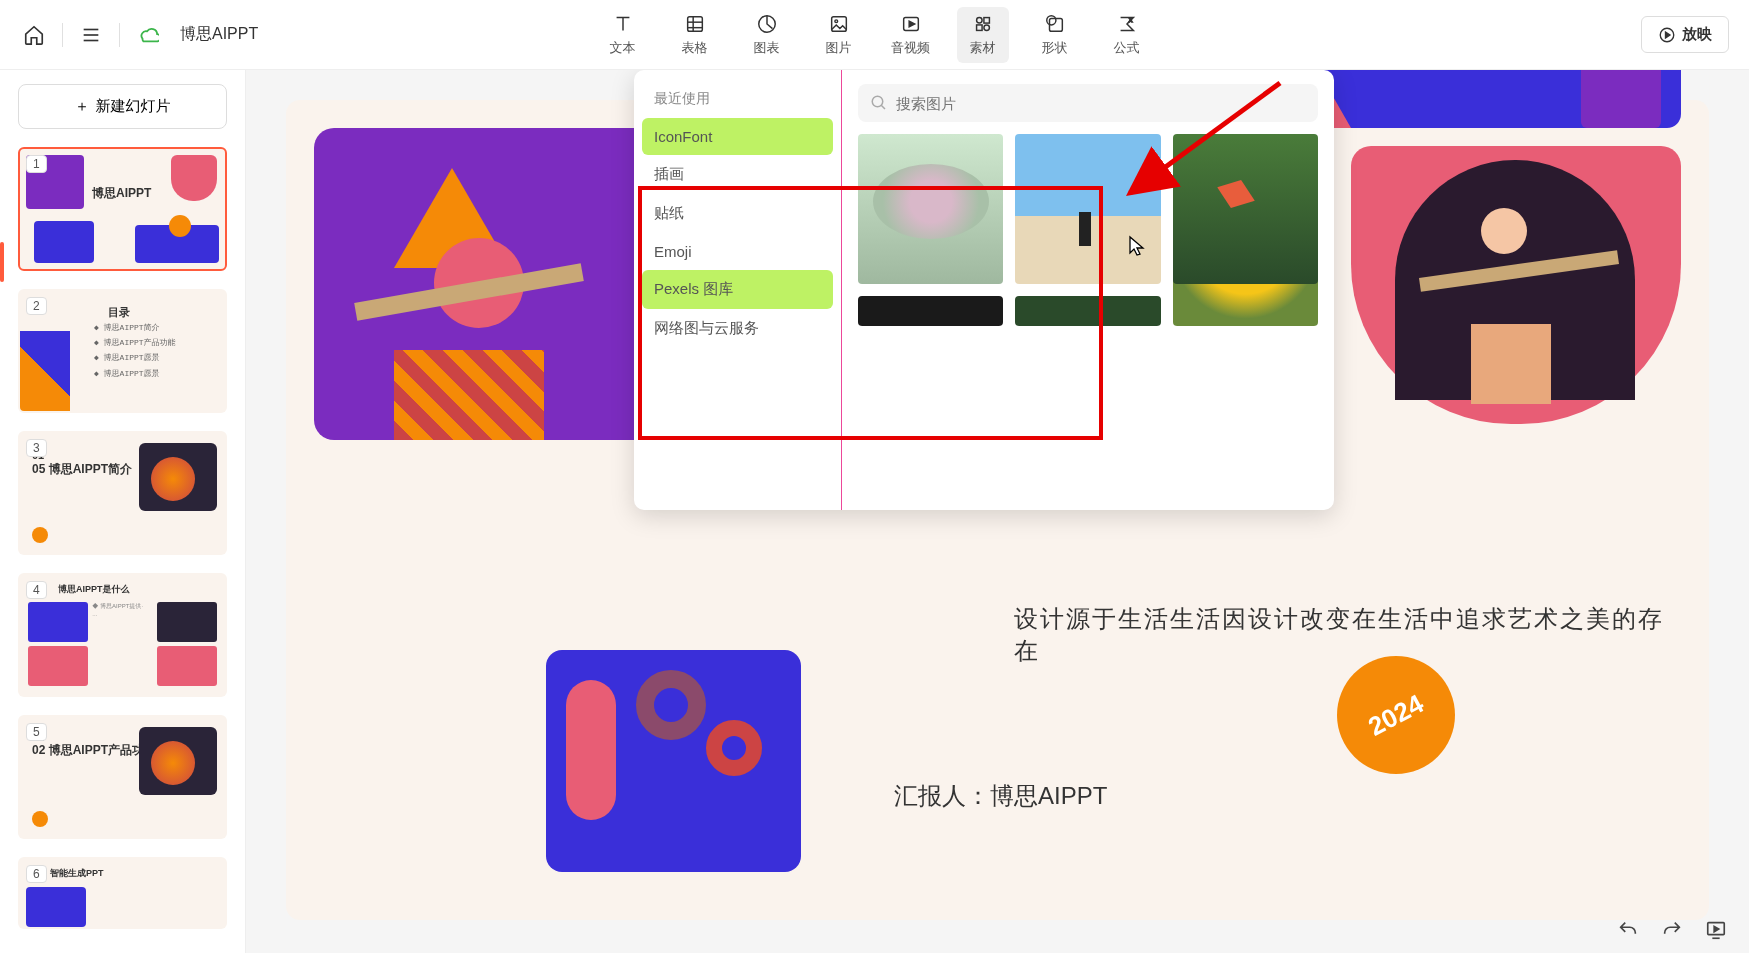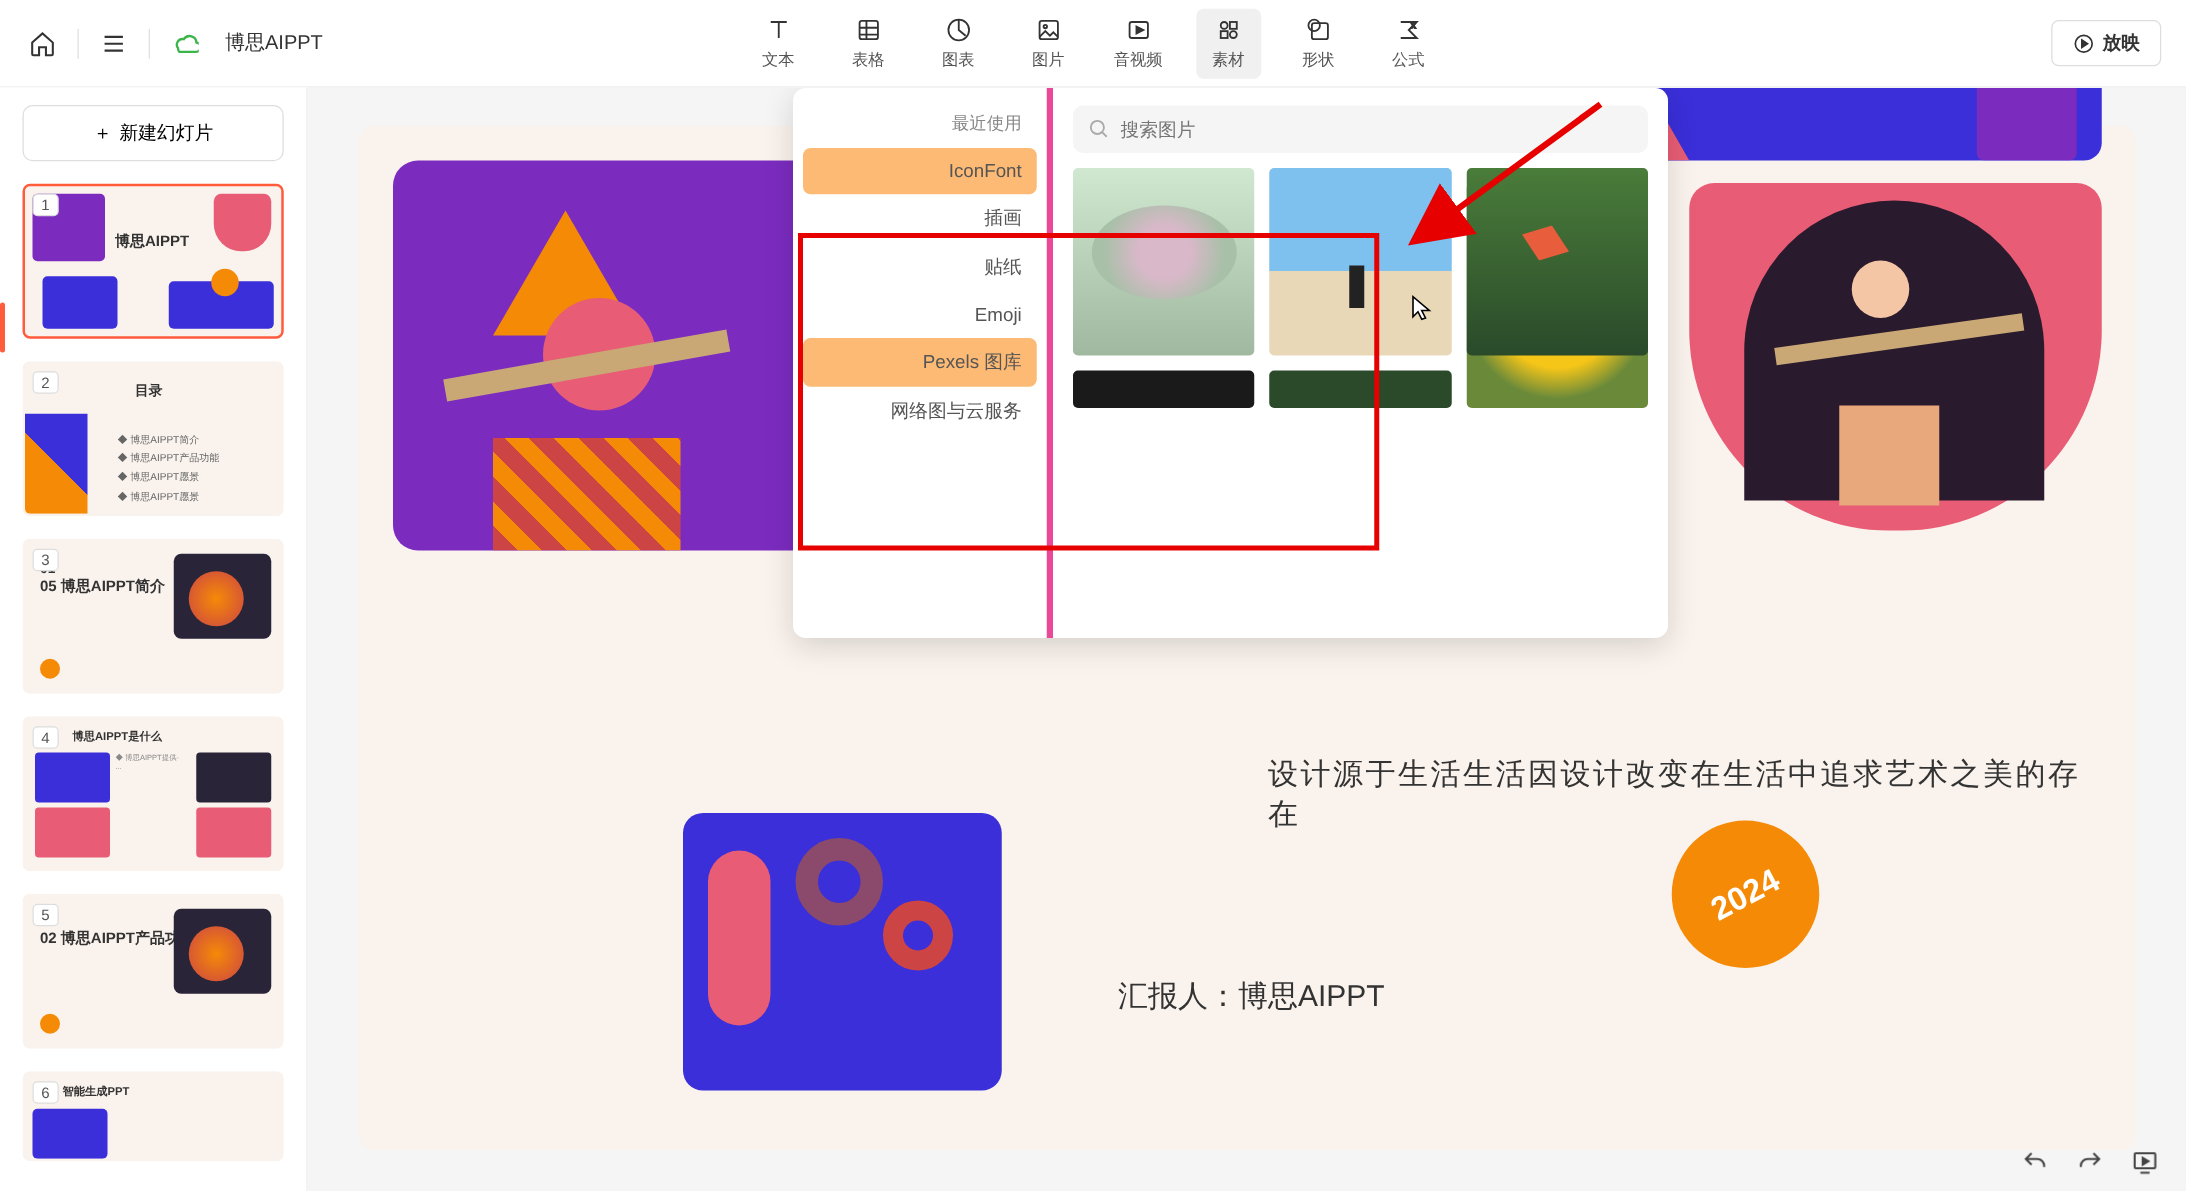--- a/index.html
+++ b/index.html
@@ -21,24 +21,24 @@
   .sidebar { width: 246px; background: #fff; border-right: 1px solid #eee; padding: 14px 18px; overflow-y: auto; position: relative; }
   .new-slide-btn { width: 100%; border: 1px solid #ddd; background: #fff; border-radius: 8px; padding: 12px; font-size: 15px; display: flex; align-items: center; justify-content: center; gap: 6px; cursor: pointer; margin-bottom: 18px; }
   .thumbs { display: flex; flex-direction: column; gap: 18px; }
   .thumb { position: relative; border: 2px solid transparent; border-radius: 6px; height: 124px; background: #faf3ed; overflow: hidden; cursor: pointer; }
   .thumb.selected { border-color: #ff5b3c; }
   .thumb-num { position: absolute; top: 6px; left: 6px; background: #fff; color: #555; font-size: 12px; padding: 1px 6px; border-radius: 4px; z-index: 2; border: 1px solid #ddd; }
   .thumb-content { position: absolute; inset: 0; }
   .canvas-area { flex: 1; overflow: auto; background: #f5f5f5; padding: 30px 40px 80px; position: relative; }
   .slide-main { background: #faf3ed; border-radius: 14px; min-height: 820px; padding: 28px; position: relative; }
   .dropdown-panel { position: absolute; top: 0; left: 388px; width: 700px; height: 440px; background: #fff; border-radius: 10px; box-shadow: 0 6px 24px rgba(0,0,0,0.15); display: flex; z-index: 20; overflow: hidden; }
-  .dd-left { width: 208px; border-right: 5px solid #ec4899; padding: 10px 8px; text-align: right; }
+  .dd-left { width: 208px; border-right: 1px solid #ec4899; padding: 10px 8px; }
   .dd-right { flex: 1; padding: 14px 16px; overflow-y: auto; }
   .dd-item { padding: 10px 12px; font-size: 15px; color: #555; cursor: pointer; border-radius: 6px; }
-  .dd-item.hover, .dd-item.active { background: #fdba74; }
+  .dd-item.hover, .dd-item.active { background: #bef264; }
   .dd-item.section-label { color: #888; font-size: 14px; cursor: default; background: none; }
   .red-box { position: absolute; border: 4px solid #e60000; pointer-events: none; left: 392px; top: 116px; width: 465px; height: 254px; z-index: 30; }
   .red-arrow { position: absolute; z-index: 30; pointer-events: none; left: 854px; top: 5px; }
   .search-box { display: flex; align-items: center; gap: 8px; background: #f5f5f5; border-radius: 8px; padding: 10px 12px; margin-bottom: 12px; }
   .search-box input { border: none; background: transparent; outline: none; flex: 1; font-size: 15px; color: #a21caf; }
   .tags { display: flex; flex-wrap: wrap; gap: 10px; margin-bottom: 12px; }
   .tag { background: #f5f5f5; border-radius: 6px; padding: 7px 15px; font-size: 15px; color: #555; cursor: pointer; }
   .img-grid { display: grid; grid-template-columns: repeat(3,1fr); gap: 12px; }
   .img-cell { background: #ddd; border-radius: 4px; height: 150px; overflow: hidden; }
   .img-cell.short { height: 30px; }
@@ -174,21 +174,21 @@
           <div style="position:absolute;left:14px;bottom:6px;width:60px;height:42px;background:#3a2fd9;border-radius:4px;"></div>
           <div style="position:absolute;right:6px;bottom:6px;width:84px;height:38px;background:#3a2fd9;border-radius:4px;"></div>
           <div style="position:absolute;right:34px;bottom:32px;width:22px;height:22px;background:#f58a07;border-radius:50%;"></div>
         </div>
       </div>
       <div class="thumb">
         <div class="thumb-num">2</div>
         <div class="thumb-content" style="padding:14px 16px;">
           <div style="position:absolute;left:0;bottom:0;width:50px;height:80px;background:linear-gradient(45deg,#f58a07 50%,#3a2fd9 50%);"></div>
           <div style="font-size:11px;font-weight:bold;margin-left:72px;">目录</div>
-          <div style="margin-left:58px;margin-top:24px;font-size:8px;color:#666;line-height:1.9;">
+          <div style="margin-left:58px;margin-top:0;font-size:8px;color:#666;line-height:1.9;font-family:Liberation Mono, monospace;">
             <div>◆ 博思AIPPT简介</div>
               <div>◆ 博思AIPPT产品功能</div>
               <div>◆ 博思AIPPT愿景</div>
               <div>◆ 博思AIPPT愿景</div>
           </div>
         </div>
       </div>
       <div class="thumb">
         <div class="thumb-num">3</div>
         <div class="thumb-content" style="padding:16px 12px;">

